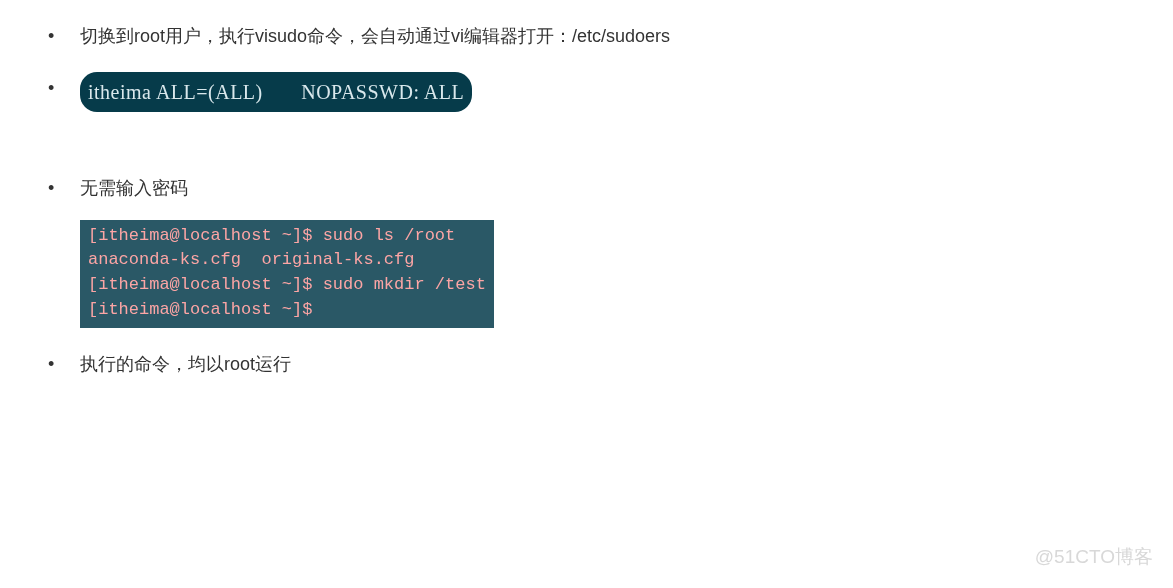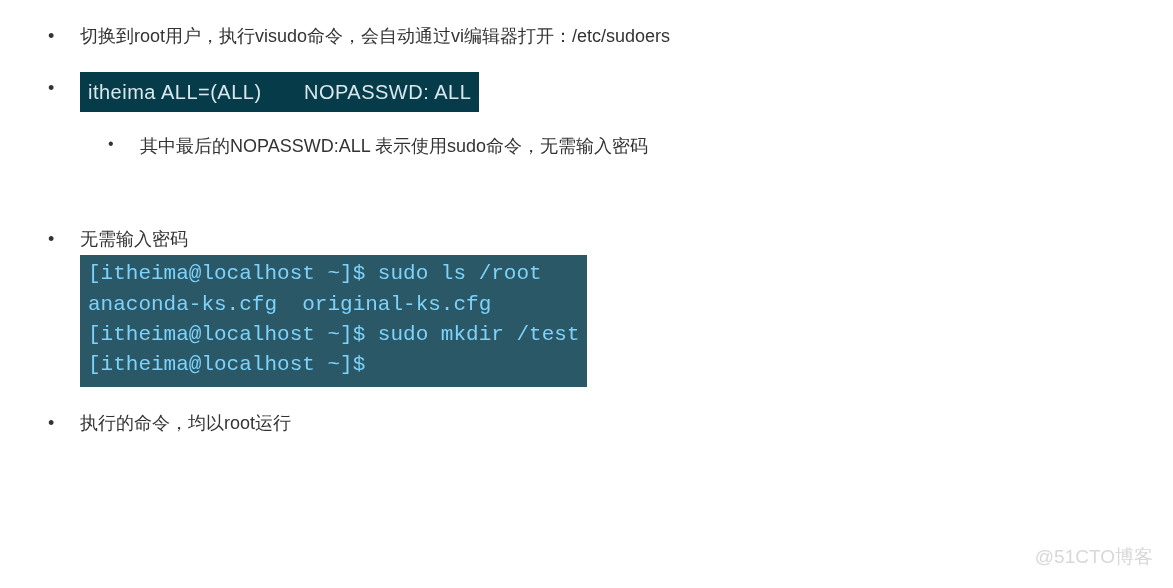--- a/index.html
+++ b/index.html
@@ -46,36 +46,37 @@
       position: absolute;
       left: 108px;
       top: 0;
       font-size: 16px;
       color: #333333;
     }
     .code-block-1 {
       display: block;
       background: #063b4a;
       color: #d9e8ec;
-      font-family: Liberation Sans, sans-serif;
+      font-family: Liberation Serif, serif;
       font-size: 20px;
       padding: 2px 8px;
       margin-top: 4px;
       white-space: pre;
       letter-spacing: 0.5px;
       width: fit-content;
+      border-radius: 17px;
     }
     .code-block-2 {
       display: block;
       background: #2a5866;
-      color: #7dd3fc;
+      color: #fca5a5;
       font-family: "Consolas", "Courier New", monospace;
-      font-size: 21px;
+      font-size: 17px;
       padding: 4px 8px 6px 8px;
-      margin-top: 0;
+      margin-top: 15px;
       white-space: pre;
       line-height: 1.45;
       width: fit-content;
     }
     .gap {
       height: 40px;
     }
     .watermark {
       position: absolute;
       bottom: 18px;
@@ -88,23 +89,20 @@
 <body>
 
 <ul class="bullet-list">
 
   <li class="bullet-item">
     <span>切换到root用户，执行visudo命令，会自动通过vi编辑器打开：/etc/sudoers</span>
   </li>
 
   <li class="bullet-item">
     <div class="code-block-1">itheima ALL=(ALL)       NOPASSWD: ALL</div>
-    <div class="sub-bullet-item" style="padding-left:60px;">
-      <span>其中最后的NOPASSWD:ALL 表示使用sudo命令，无需输入密码</span>
-    </div>
   </li>
 
 
   <div class="gap"></div>
 
   <li class="bullet-item">
     <span>无需输入密码</span>
     <div class="code-block-2">[itheima@localhost ~]$ sudo ls /root
 anaconda-ks.cfg  original-ks.cfg
 [itheima@localhost ~]$ sudo mkdir /test

